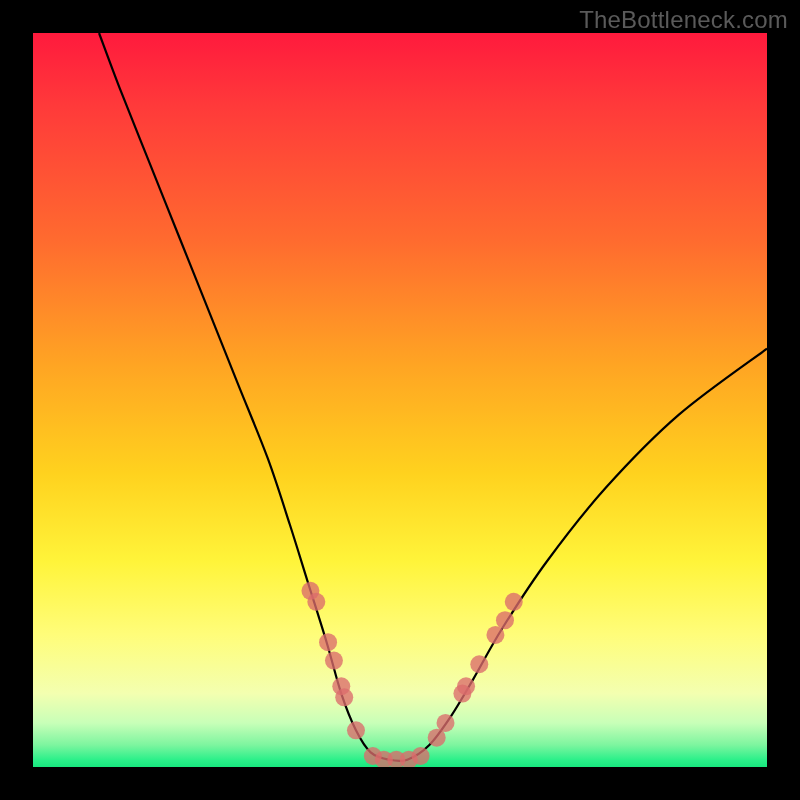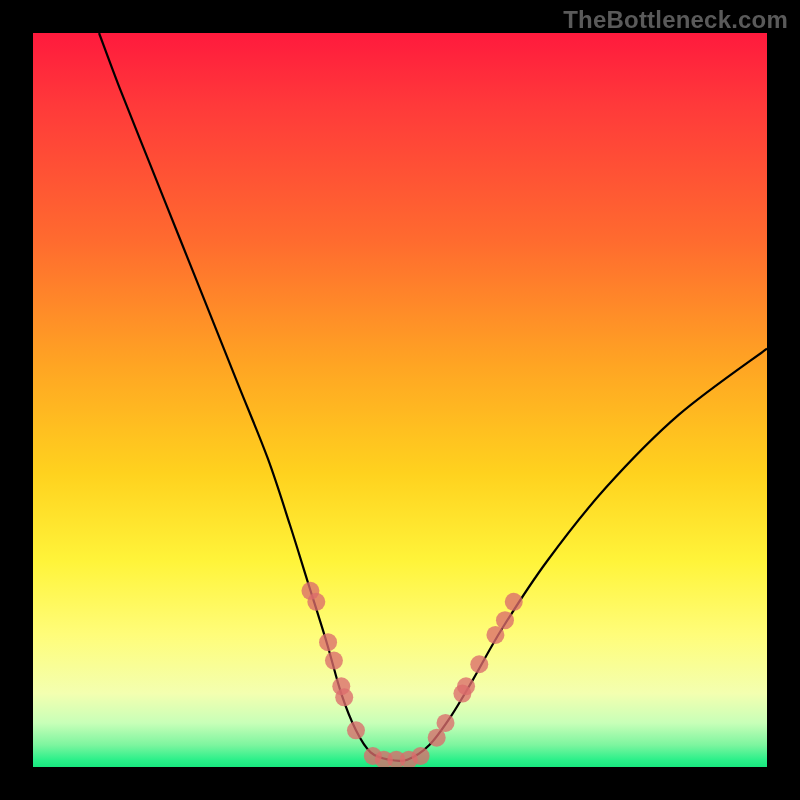--- a/index.html
+++ b/index.html
@@ -39,21 +39,21 @@
       #2cf08a 99%,
       #18e77e 100%
     );
   }
   .watermark {
     position: absolute;
     top: 6px;
     right: 12px;
     color: #5a5a5a;
     font-size: 24px;
-    font-weight: 700;
+    font-weight: 400;
     letter-spacing: 0.2px;
     margin-left: 38px;
   }
   svg.curve {
     position: absolute;
     top: 0; left: 0;
     width: 734px; height: 734px;
   }
   svg.curve path.line {
     fill: none;

